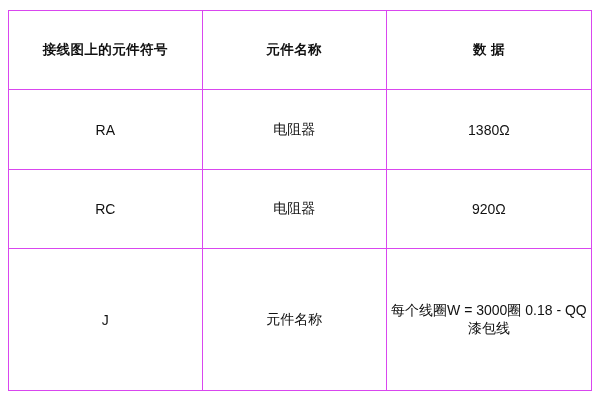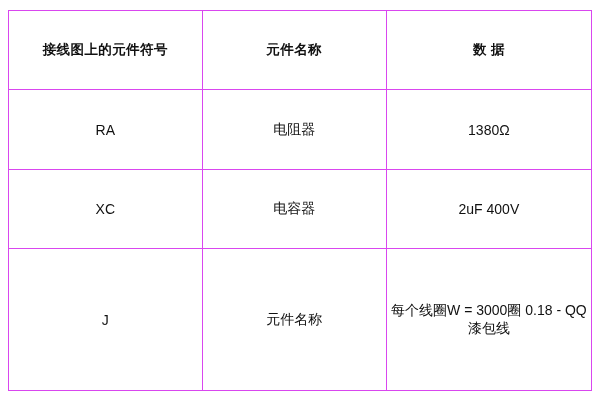--- a/index.html
+++ b/index.html
@@ -82,23 +82,23 @@
           <td>接线图上的元件符号</td>
           <td>元件名称</td>
           <td>数  据</td>
         </tr>
         <tr class="row">
           <td class="sym">RA</td>
           <td class="name">电阻器</td>
           <td class="data">1380Ω</td>
         </tr>
         <tr class="row">
-          <td class="sym">XC</td>
-          <td class="name">电容器</td>
-          <td class="data">2uF 400V</td>
+          <td class="sym">RC</td>
+          <td class="name">电阻器</td>
+          <td class="data">920Ω</td>
         </tr>
         <tr class="row">
           <td class="sym">J</td>
           <td class="name">元件名称</td>
           <td class="data small">每个线圈W = 3000圈 0.18 - QQ漆包线</td>
         </tr>
       </tbody>
     </table>
   </div>
 </div>

